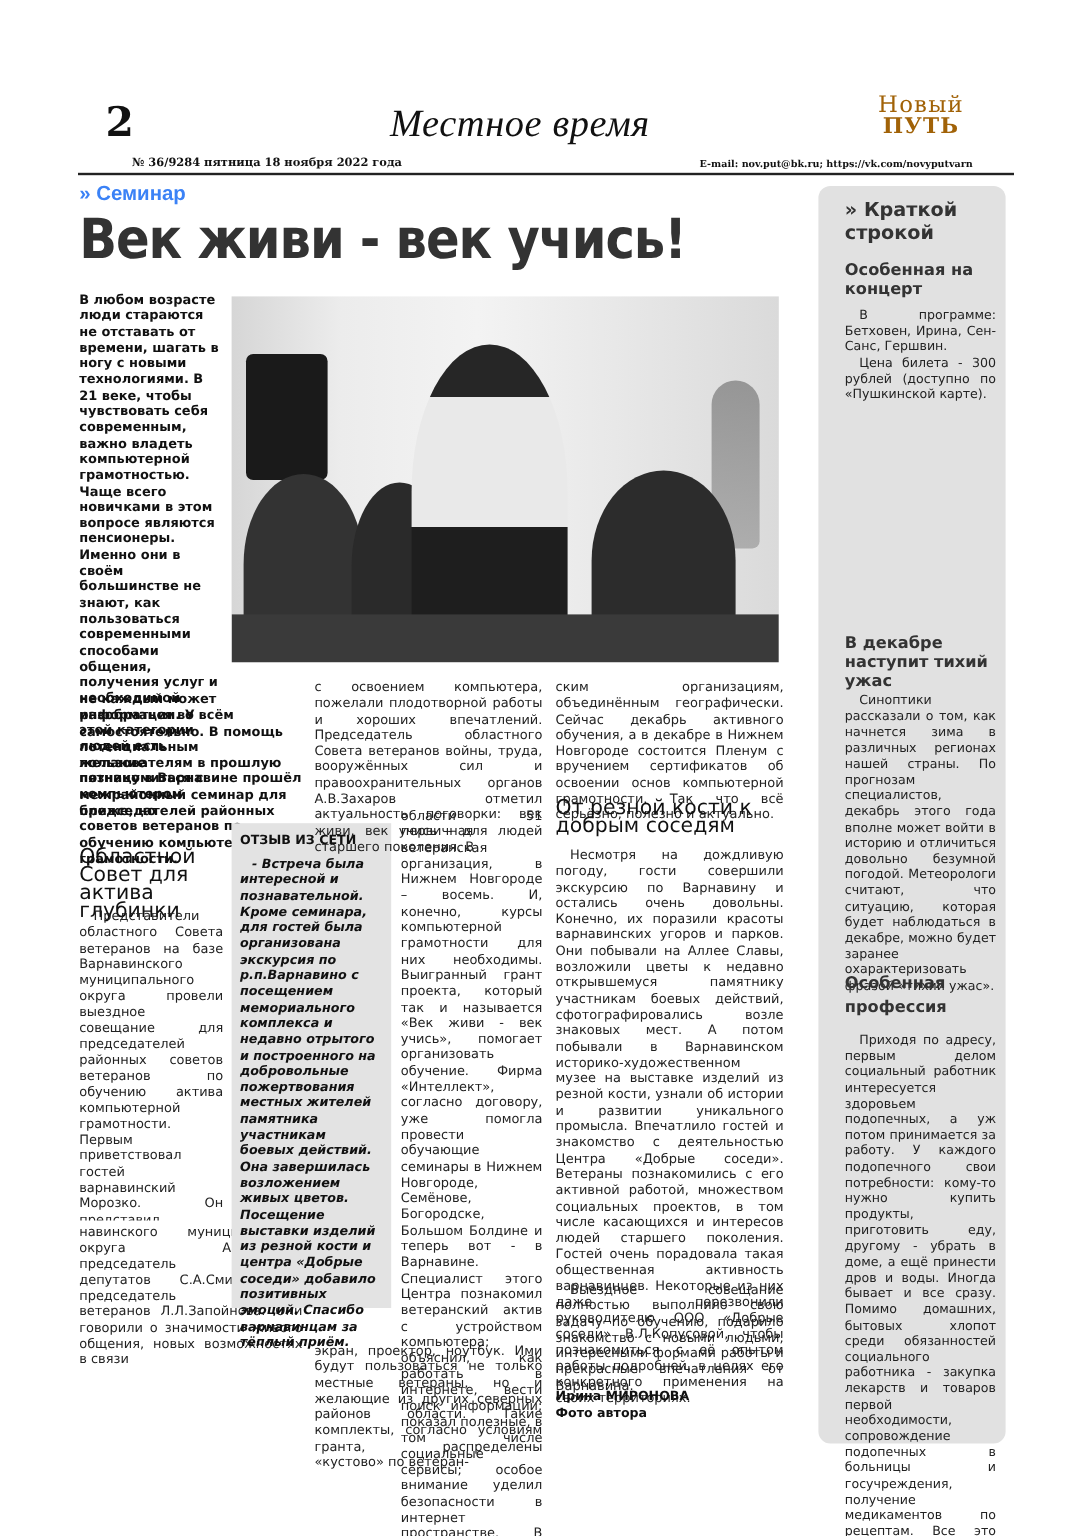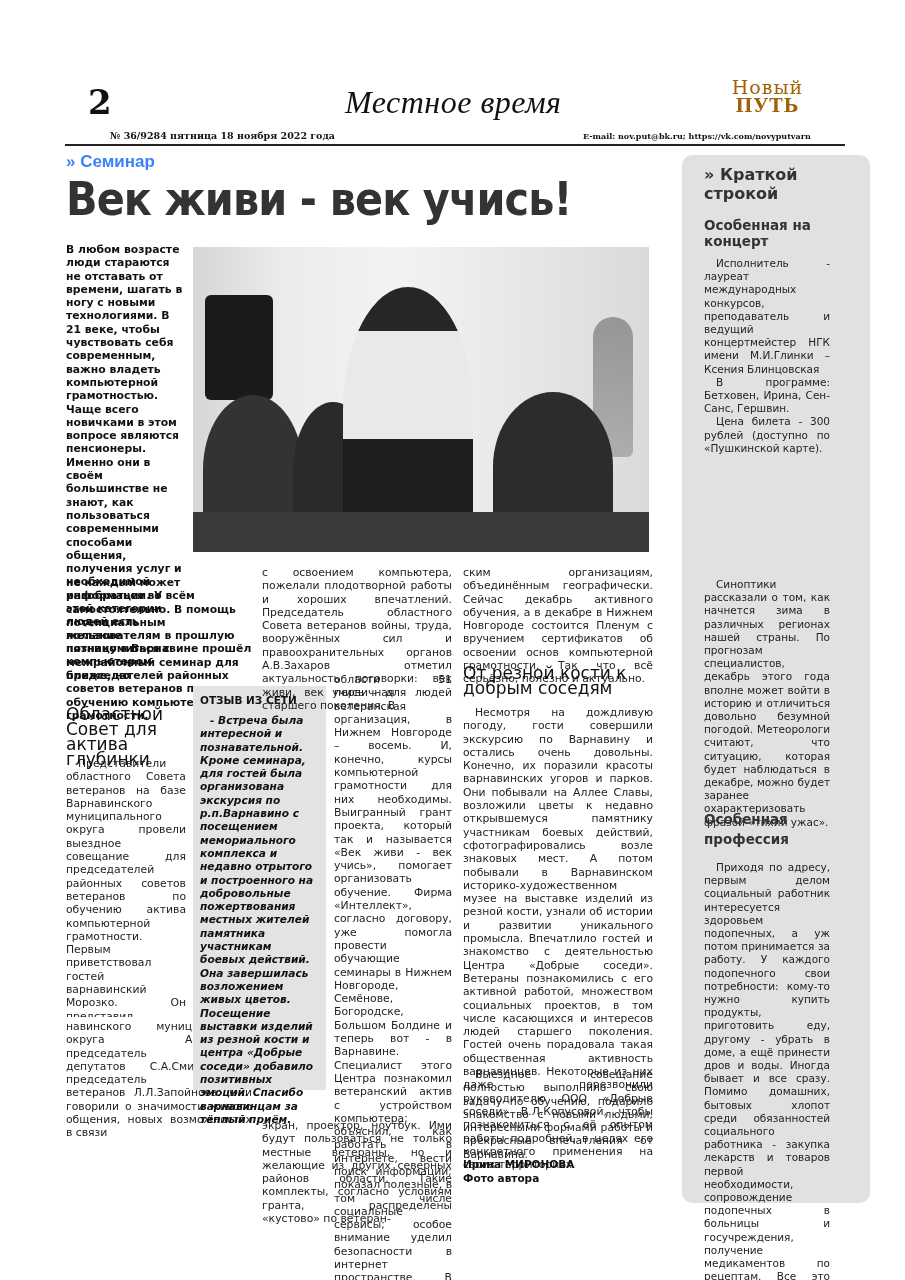--- a/index.html
+++ b/index.html
@@ -1,19 +1,19 @@
 <!DOCTYPE html>
 <html><head>
 <meta charset="utf-8">
 <style>
   html, body { margin:0; padding:0; background:#fff; }
   body { width:905px; height:1280px; position:relative; overflow:hidden; font-family:"DejaVu Sans", sans-serif; color:#222; }
   .abs { position:absolute; }
   .page-num { left:88px; top:82px; font-family:"DejaVu Serif", serif; font-weight:bold; font-size:34px; color:#111; }
-  .masthead { left:345px; top:84px; font-family:"Liberation Serif", serif; font-style:italic; font-size:32px; color:#111; letter-spacing:0.5px; }
+  .masthead { left:325px; top:84px; font-family:"Liberation Serif", serif; font-style:italic; font-size:32px; color:#111; letter-spacing:0.5px; }
   .logo { left:725px; top:78px; width:85px; text-align:center; font-family:"DejaVu Serif", serif; line-height:1; color:#a16207; }
   .logo .l1 { font-size:19px; letter-spacing:1px; }
   .logo .l2 { font-size:18px; font-weight:bold; letter-spacing:1px; }
   .issue-line { left:110px; top:130px; font-family:"DejaVu Serif", serif; font-weight:bold; font-size:9.5px; color:#111; }
   .contact-line { left:583px; top:131px; font-family:"DejaVu Serif", serif; font-weight:bold; font-size:8px; color:#111; }
   .rule { left:65px; top:144px; width:780px; height:2px; background:#222; }
 
   .rubric { left:66px; top:152px; font-family:"Liberation Sans", sans-serif; font-weight:bold; font-size:17px; color:#3b82f6; }
   .headline { left:66px; top:172px; font-family:"DejaVu Sans", sans-serif; font-weight:bold; font-size:46px; color:#333; letter-spacing:-1px; white-space:nowrap; transform:scaleX(0.9); transform-origin:left top; }
 
@@ -32,21 +32,21 @@
   .photo .p4 { left:300px; top:145px; width:120px; height:150px; background:#2c2c2c; }
   .photo .flowers { position:absolute; left:400px; top:70px; width:40px; height:140px; background:linear-gradient(#777,#999); border-radius:20px 20px 6px 6px; opacity:.7; }
   .photo .table { position:absolute; left:0; top:265px; width:100%; height:40px; background:#3a3a3a; }
 
   .box-review { left:193px; top:686px; width:133px; height:404px; background:#e3e3e3; }
   .box-review .title { position:absolute; left:7px; top:8px; font-weight:bold; font-size:10.5px; color:#111; }
   .box-review .body { position:absolute; left:7px; top:28px; width:120px; font-size:10.6px; line-height:13.3px; color:#111; }
   .box-review .org { font-weight:bold; text-indent:10px; }
   .box-review .quote { font-weight:bold; font-style:italic; text-indent:10px; }
 
-  .sidebar { left:682px; top:155px; width:156px; height:1048px; background:#e1e1e1; border-radius:10px;padding-left:32px; }
+  .sidebar { left:682px; top:155px; width:156px; height:1048px; background:#e1e1e1; border-radius:10px; }
   .sb-rubric { position:absolute; left:22px; top:10px; font-weight:bold; font-size:16px; line-height:19px; color:#333; }
   .sb-h { position:absolute; left:22px; font-weight:bold; font-size:13.5px; line-height:16px; color:#333; }
   .sb-t { position:absolute; left:22px; width:126px; font-size:10.5px; line-height:13.2px; color:#222; text-align:justify; }
   .indent { text-indent:12px; }
   p { margin:0; }
 </style>
 </head>
 <body>
 
 <div class="abs page-num">2</div>
@@ -99,25 +99,25 @@
 <div class="abs" style="left:463px; top:1157px; font-weight:bold; font-size:10.5px; line-height:14px; color:#111;">
   <div>Ирина МИРОНОВА</div>
   <div>Фото автора</div>
 </div>
 
 <div class="abs sidebar">
   <div class="sb-rubric" style="width:110px;">» Краткой строкой</div>
 
   <div class="sb-h" style="top:62px; width:110px;">Особенная на концерт</div>
   <div class="sb-t" style="top:102px;">
-    <p class="indent">Исполнитель - лауреат международных конкурсов, преподаватель и ведущий концертмейстер НГК имени М.И.Глинки – Ксения Блинцовская</p>
     <p class="indent">В программе: Бетховен, Ирина, Сен-Санс, Гершвин.</p>
     <p class="indent">Цена билета - 300 рублей (доступно по «Пушкинской карте).</p>
   </div>
 
+  <div class="sb-h" style="top:373px; width:120px;">В декабре наступит тихий ужас</div>
   <div class="sb-t" style="top:423px;">
     <p class="indent">Синоптики рассказали о том, как начнется зима в различных регионах нашей страны. По прогнозам специалистов, декабрь этого года вполне может войти в историю и отличиться довольно безумной погодой. Метеорологи считают, что ситуацию, которая будет наблюдаться в декабре, можно будет заранее охарактеризовать фразой «тихий ужас».</p>
   </div>
 
   <div class="sb-h" style="top:654px; width:110px; line-height:20px;">Особенная профессия</div>
   <div class="sb-t" style="top:706px;">
     <p class="indent">Приходя по адресу, первым делом социальный работник интересуется здоровьем подопечных, а уж потом принимается за работу. У каждого подопечного свои потребности: кому-то нужно купить продукты, приготовить еду, другому - убрать в доме, а ещё принести дров и воды. Иногда бывает и все сразу. Помимо домашних, бытовых хлопот среди обязанностей социального работника - закупка лекарств и товаров первой необходимости, сопровождение подопечных в больницы и госучреждения, получение медикаментов по рецептам. Все это требует немало времени, терпения и сил.</p>
   </div>
 </div>
 

